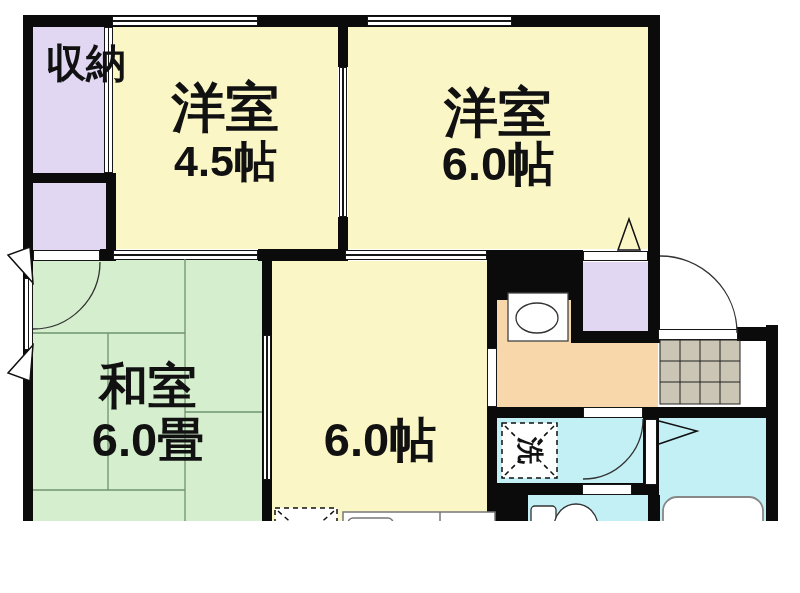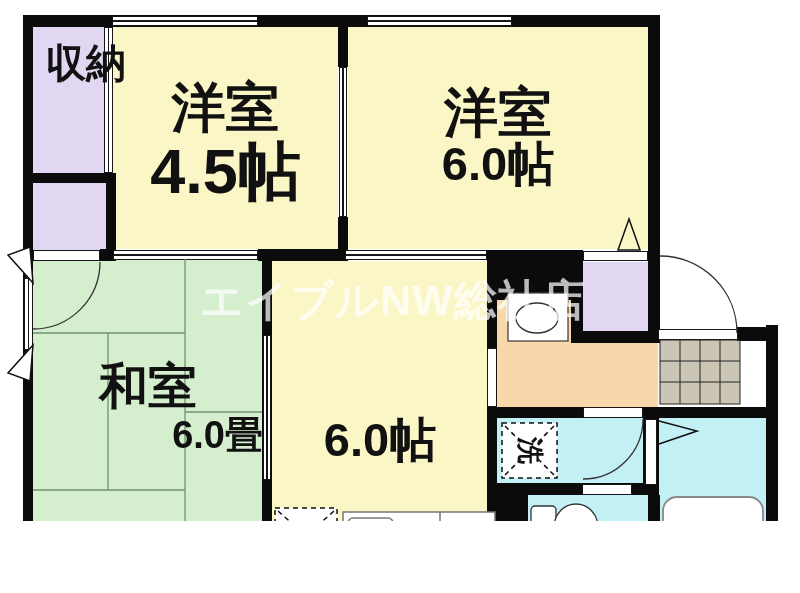--- a/index.html
+++ b/index.html
@@ -140,28 +140,27 @@
       <rect x="531" y="506" width="25" height="43" rx="4" fill="#fff" stroke="#333" stroke-width="1.3"></rect>
       <ellipse cx="576" cy="527" rx="22" ry="23" fill="#fff" stroke="#333" stroke-width="1.3"></ellipse>
     </g>
 
     <rect x="663" y="497" width="100" height="64" rx="14" fill="#fff" stroke="#888" stroke-width="1.8"></rect>
   </svg>
 
   <div class="lbl z6" id="shuno-label" style="left:46px;top:40px;font-size:40px;">収納</div>
 
   <div class="lbl z6" style="left:113px;top:80px;width:225px;font-size:54px;">洋室</div>
-  <div class="lbl z6" style="left:113px;top:140px;width:225px;font-size:63px;">4.5帖</div>
+  <div class="lbl z6" style="left:113px;top:140px;width:225px;font-size:43px;">4.5帖</div>
 
   <div class="lbl z6" style="left:348px;top:85px;width:300px;font-size:54px;">洋室</div>
   <div class="lbl z6" style="left:348px;top:140px;width:300px;font-size:47px;">6.0帖</div>
 
   <div class="lbl z6" style="left:33px;top:362px;width:230px;font-size:49px;">和室</div>
-  <div class="lbl z6" style="left:33px;top:416px;width:230px;font-size:38px;text-align:right;">6.0畳</div>
+  <div class="lbl z6" style="left:33px;top:416px;width:230px;font-size:47px;">6.0畳</div>
 
   <div class="lbl z6" style="left:272px;top:416px;width:216px;font-size:47px;">6.0帖</div>
 
   <div class="lbl z6 rot90" style="left:275px;top:508px;width:62px;height:54px;font-size:26px;">冷</div>
   <div class="lbl z6 rot90" style="left:502px;top:423px;width:55px;height:55px;font-size:27px;">洗</div>
 
-  <div id="watermark">エイブルNW総社店</div>
 
 </div>
 
 </body></html>

